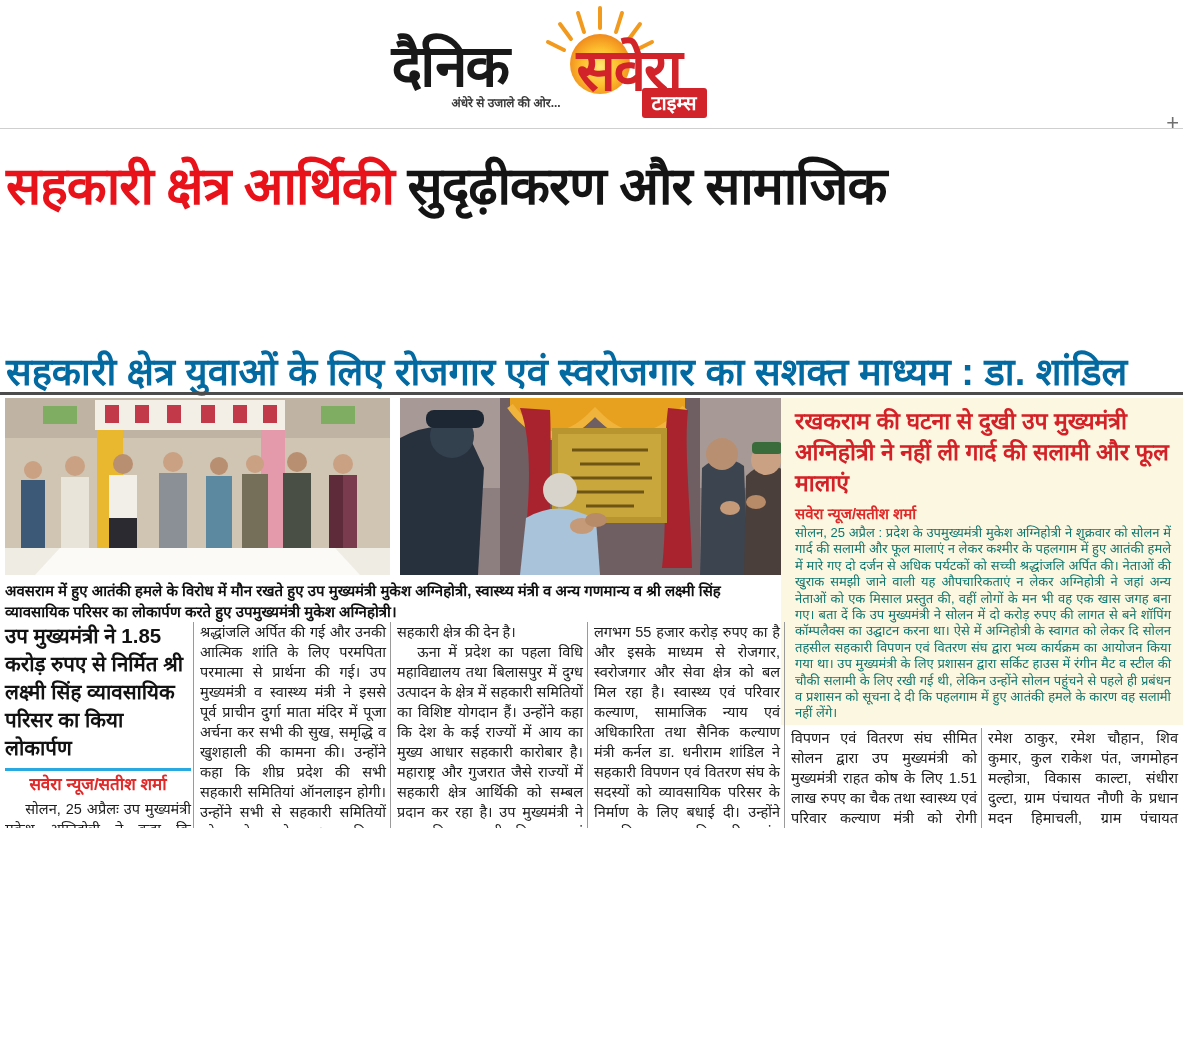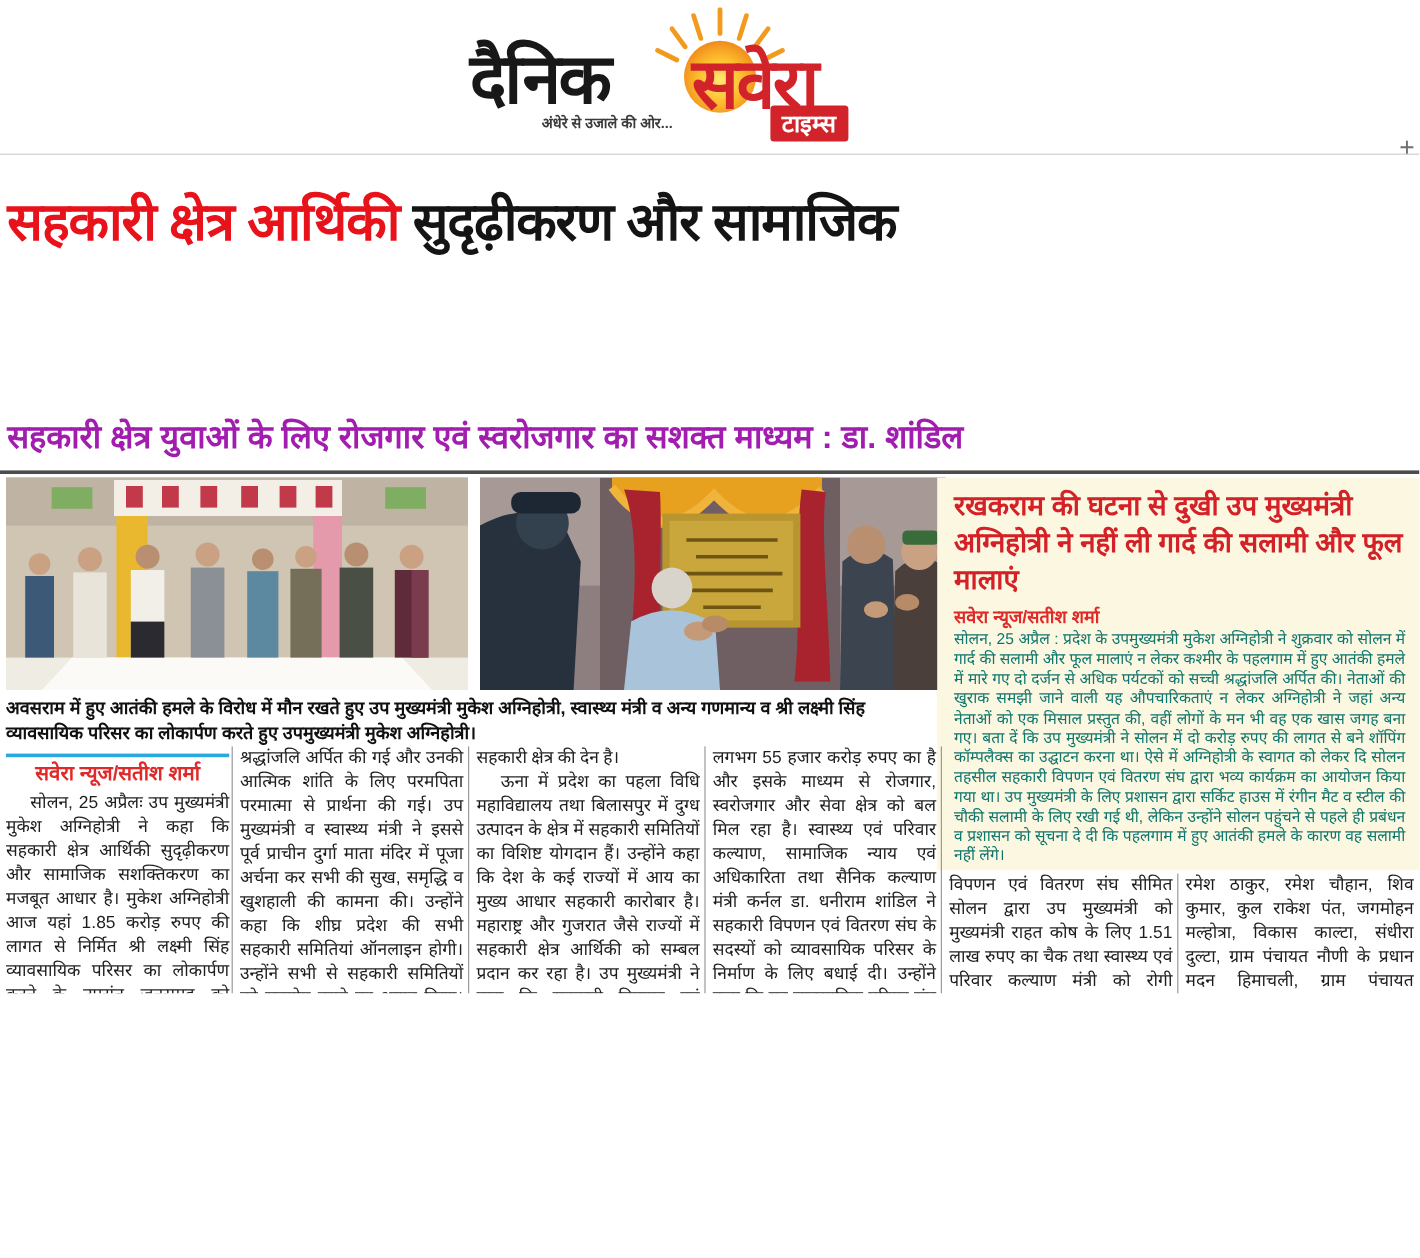--- a/index.html
+++ b/index.html
@@ -13,24 +13,24 @@
   .sun { position:absolute; left:148px; top:0px; width:120px; height:96px; }
   .mast-black { position:absolute; left:0px; top:18px; font-size:58px; font-weight:900; color:#181818; letter-spacing:-2px; }
   .mast-red { position:absolute; left:185px; top:22px; font-size:58px; font-weight:900; color:#d2232a; letter-spacing:-2px; }
   .mast-times { position:absolute; left:250px; top:82px; background:#d2232a; color:#fff; font-size:20px; font-weight:800; padding:1px 10px 2px; border-radius:3px; }
   .mast-tagline { position:absolute; left:60px; top:88px; font-size:12px; font-weight:700; color:#3a3a3a; white-space:nowrap; }
   .mast-rule { position:absolute; top:128px; left:0; width:100%; border-top:1px solid #cfcfcf; }
   .plus-mark { position:absolute; top:112px; right:4px; font-size:22px; color:#6f6f6f; line-height:1; cursor:pointer; }
 
   
   .headline { position:absolute; top:136px; left:6px; width:1171px; font-weight:800; letter-spacing:-1px; }
-  .hl-line { font-size:44px; line-height:100px; white-space:nowrap; }
+  .hl-line { font-size:52px; line-height:100px; white-space:nowrap; }
   .hl-red { color:#e8121b; }
   .hl-black { color:#141414; }
-  .subheadline { position:absolute; top:344px; left:6px; width:1171px; font-size:27px; font-weight:700; color:#a21caf; white-space:nowrap; }
+  .subheadline { position:absolute; top:344px; left:6px; width:1171px; font-size:38px; font-weight:700; color:#0369a1; white-space:nowrap; }
   .subhead-rule { position:absolute; top:392px; left:0; width:100%; border-top:3px solid #4c4c4c; }
 
   
   .photo { position:absolute; top:398px; height:177px; overflow:hidden; background:#888; }
   .photo-left { left:5px; width:385px; }
   .photo-right { left:400px; width:388px; }
   .photo svg { display:block; width:100%; height:100%; }
   .caption { position:absolute; top:580px; left:5px; width:780px; font-size:15px; font-weight:700; line-height:21px; color:#101010; }
 
   
@@ -214,20 +214,21 @@
     <div class="sidebox-body">सोलन, 25 अप्रैल : प्रदेश के उपमुख्यमंत्री मुकेश अग्निहोत्री ने शुक्रवार को सोलन में गार्द की सलामी और फूल मालाएं न लेकर कश्मीर के पहलगाम में हुए आतंकी हमले में मारे गए दो दर्जन से अधिक पर्यटकों को सच्ची श्रद्धांजलि अर्पित की। नेताओं की खुराक समझी जाने वाली यह औपचारिकताएं न लेकर अग्निहोत्री ने जहां अन्य नेताओं को एक मिसाल प्रस्तुत की, वहीं लोगों के मन भी वह एक खास जगह बना गए। बता दें कि उप मुख्यमंत्री ने सोलन में दो करोड़ रुपए की लागत से बने शॉपिंग कॉम्पलैक्स का उद्घाटन करना था। ऐसे में अग्निहोत्री के स्वागत को लेकर दि सोलन तहसील सहकारी विपणन एवं वितरण संघ द्वारा भव्य कार्यक्रम का आयोजन किया गया था। उप मुख्यमंत्री के लिए प्रशासन द्वारा सर्किट हाउस में रंगीन मैट व स्टील की चौकी सलामी के लिए रखी गई थी, लेकिन उन्होंने सोलन पहुंचने से पहले ही प्रबंधन व प्रशासन को सूचना दे दी कि पहलगाम में हुए आतंकी हमले के कारण वह सलामी नहीं लेंगे।</div>
   </div>
 
   <div class="col-sep sep1"></div>
   <div class="col-sep sep2"></div>
   <div class="col-sep sep3"></div>
   <div class="col-sep sep4"></div>
   <div class="col-sep sep5"></div>
 
   <div class="col col1">
+    <div class="lead-subhead">उप मुख्यमंत्री ने 1.85 करोड़ रुपए से निर्मित श्री लक्ष्मी सिंह व्यावसायिक परिसर का किया लोकार्पण</div>
     <div class="lead-rule"></div>
     <div class="lead-byline">सवेरा न्यूज/सतीश शर्मा</div>
     <p>सोलन, 25 अप्रैलः उप मुख्यमंत्री मुकेश अग्निहोत्री ने कहा कि सहकारी क्षेत्र आर्थिकी सुदृढ़ीकरण और सामाजिक सशक्तिकरण का मजबूत आधार है। मुकेश अग्निहोत्री आज यहां 1.85 करोड़ रुपए की लागत से निर्मित श्री लक्ष्मी सिंह व्यावसायिक परिसर का लोकार्पण करने के उपरांत जनसमूह को सम्बोधित कर रहे थे।</p>
     <p>इससे पूर्व उप मुख्यमंत्री की अगुवाई में दो मिनट का मौन रखकर जम्मू-कश्मीर के पहलगाम में 22 अप्रैल को एक कायरतापूर्ण हमले में मृत दिवंगत आत्माओं को भावभीनी</p>
   </div>
   <div class="col col2">
     <p class="noindent">श्रद्धांजलि अर्पित की गई और उनकी आत्मिक शांति के लिए परमपिता परमात्मा से प्रार्थना की गई। उप मुख्यमंत्री व स्वास्थ्य मंत्री ने इससे पूर्व प्राचीन दुर्गा माता मंदिर में पूजा अर्चना कर सभी की सुख, समृद्धि व खुशहाली की कामना की। उन्होंने कहा कि शीघ्र प्रदेश की सभी सहकारी समितियां ऑनलाइन होगी। उन्होंने सभी से सहकारी समितियों को सहयोग करने का आग्रह किया। उन्होंने कहा कि सहकारिता आंदोलन देश भर में सबसे पहले हिमाचल प्रदेश में आरम्भ किया गया था। ऊना जिला के निवासी हीरा सिंह द्वारा भारत की पहली सहकारी सोसायटी आरम्भ की गई थी। उन्होंने कहा कि हिमाचल की पहचान शॉल व टोपी को विश्व में प्रसिद्धि दिलवाने वाला भुट्टिकों ब्रांड भी</p>
   </div>
   <div class="col col3">
     <p class="noindent">सहकारी क्षेत्र की देन है।</p>

